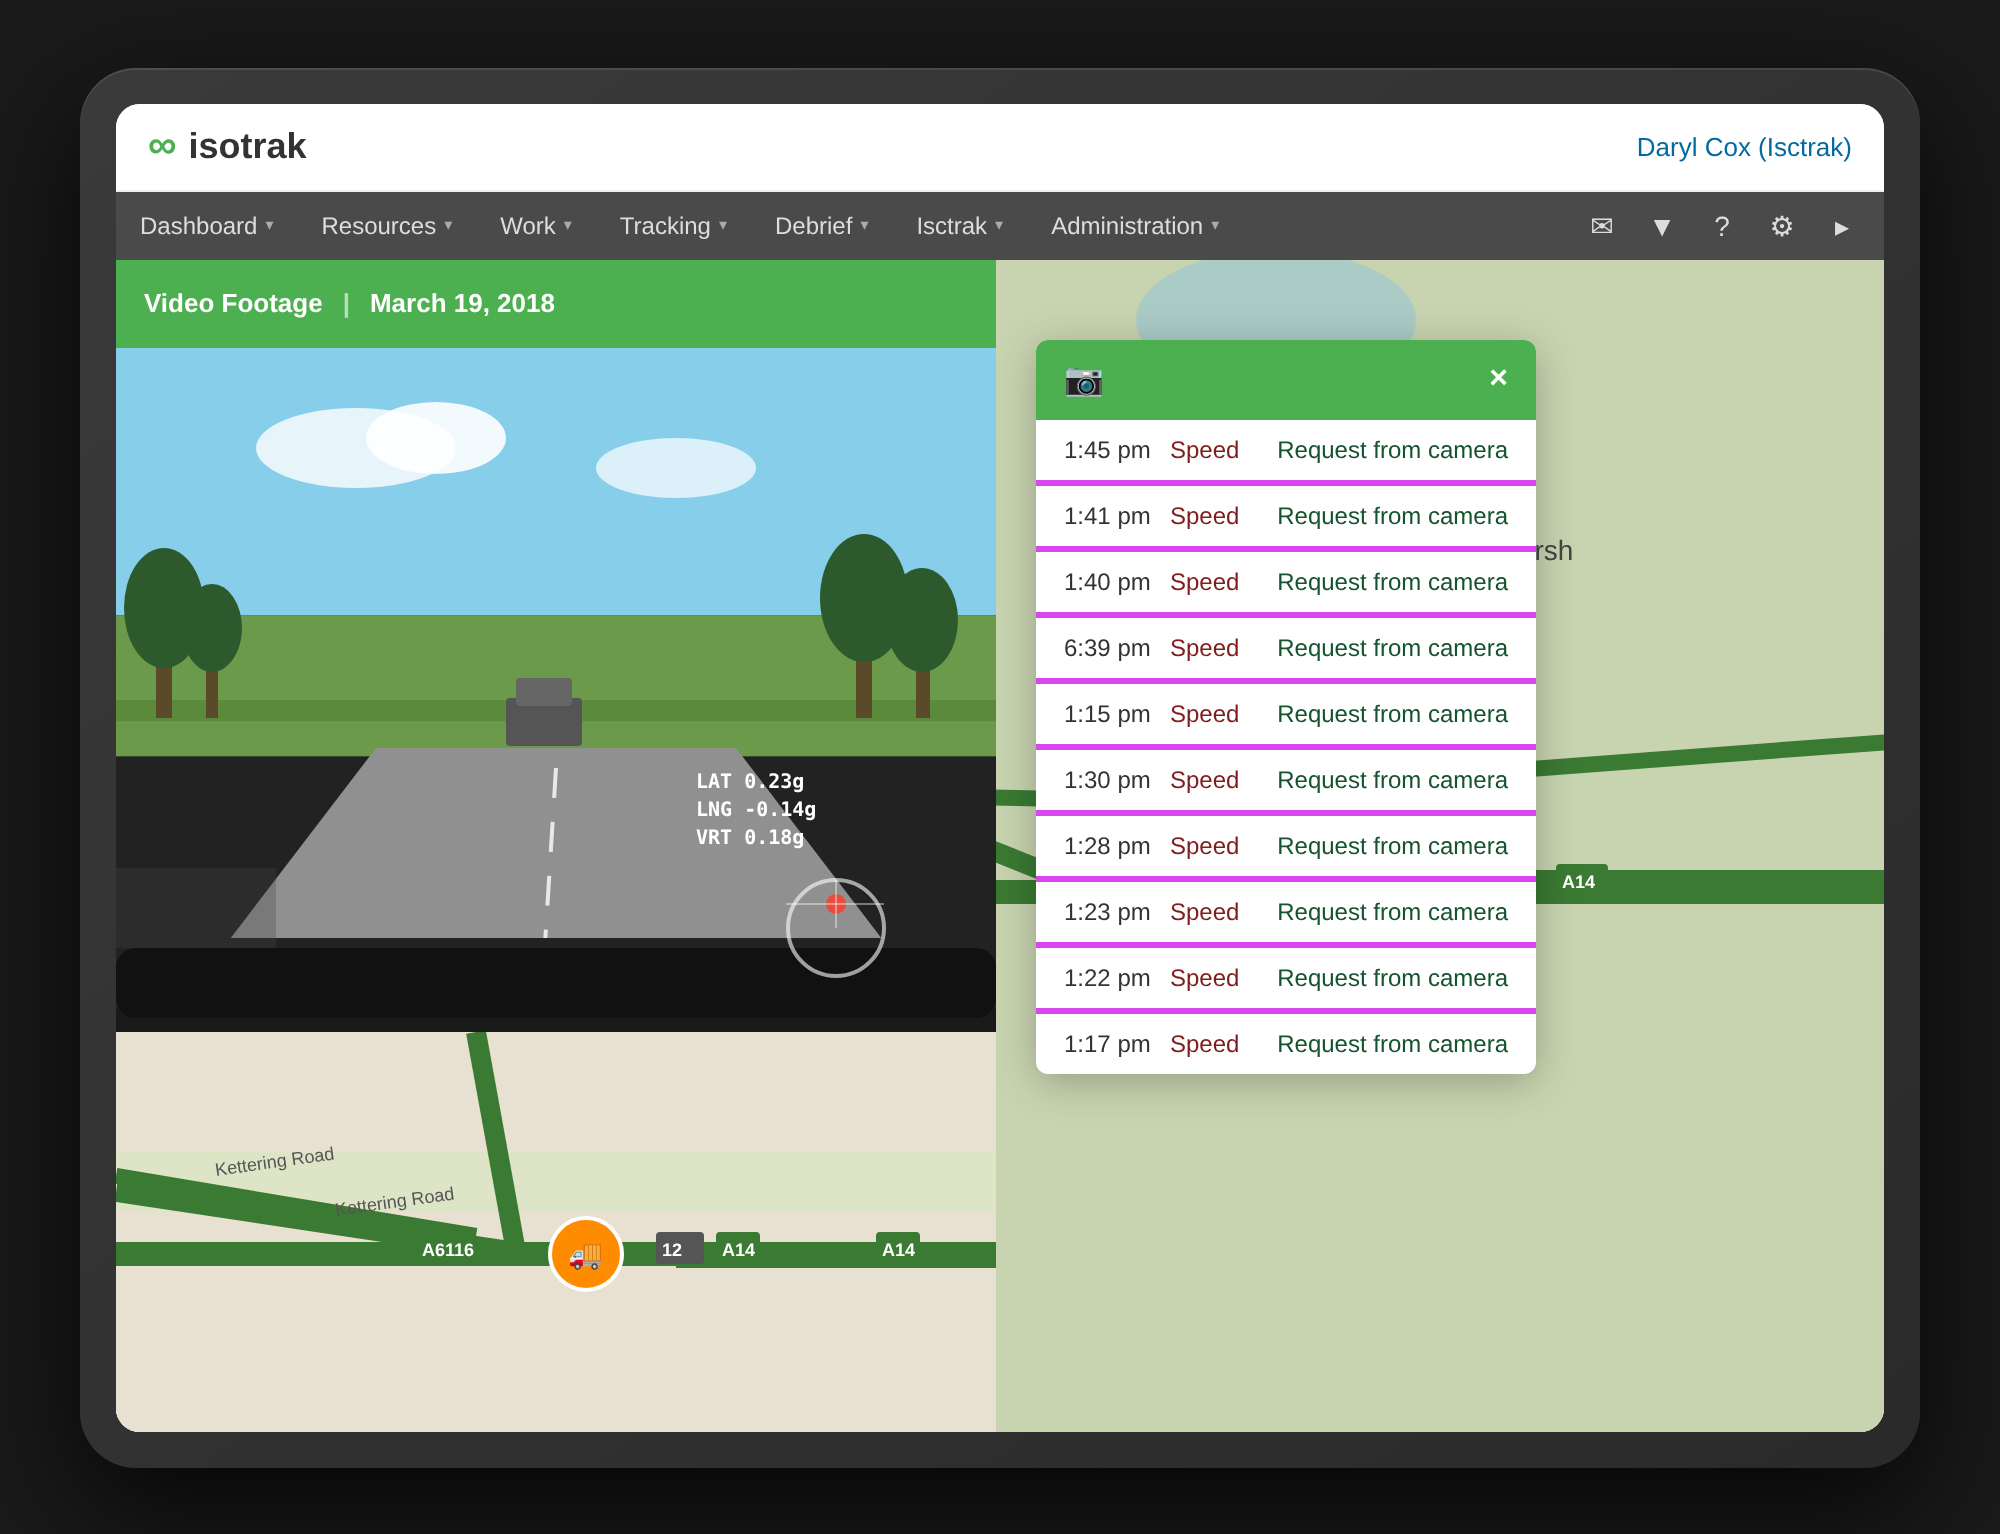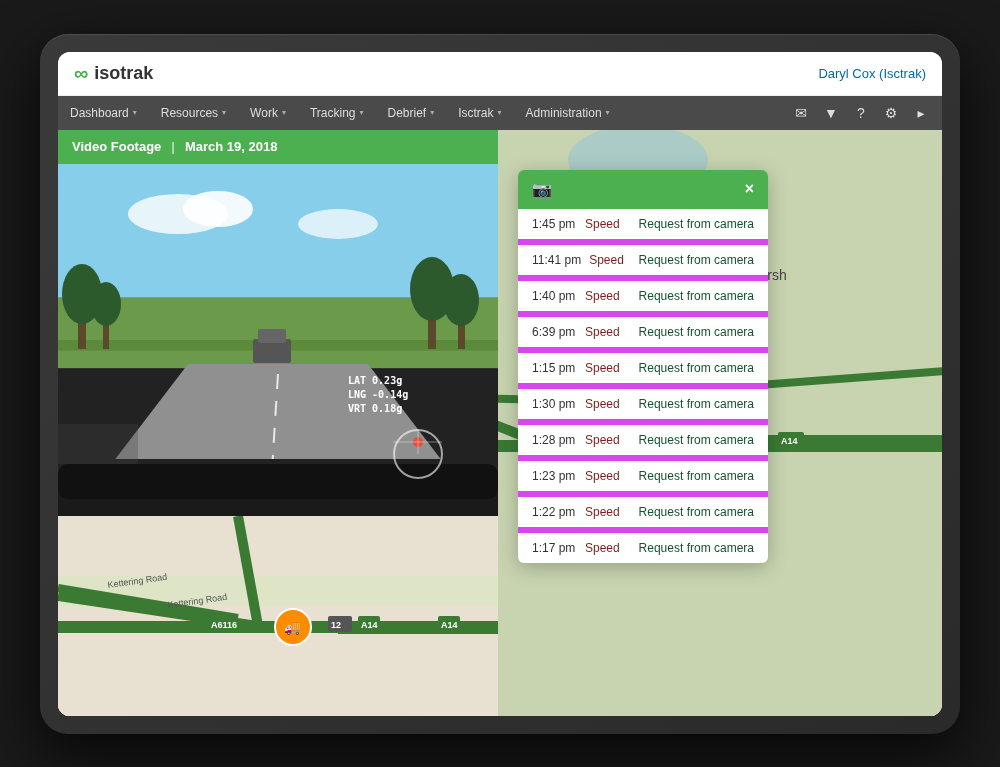--- a/index.html
+++ b/index.html
@@ -162,21 +162,21 @@
 
     .video-header {
       background: #4CAF50;
       color: white;
       padding: 8px 14px;
       font-size: 13px;
       font-weight: bold;
       display: flex;
       align-items: center;
       gap: 10px;
-      height: 34px;
+      height: 44px;
     }
 
     .video-separator {
       color: rgba(255,255,255,0.6);
     }
 
     .video-feed {
       width: 100%;
       height: calc(100% - 34px);
       position: relative;
@@ -227,21 +227,21 @@
 
     .events-list {
       max-height: 380px;
       overflow-y: auto;
     }
 
     .event-row {
       display: flex;
       align-items: center;
       padding: 8px 14px;
-      border-bottom: 6px solid #d946ef;
+      border-bottom: 3px solid #d946ef;
       gap: 8px;
     }
 
     .event-row:last-child {
       border-bottom: none;
     }
 
     .event-time {
       color: #333;
       font-size: 12px;
@@ -450,21 +450,21 @@
           <span class="close-btn">×</span>
         </div>
         <div class="events-list">
 
           <div class="event-row">
             <span class="event-time">1:45 pm</span>
             <span class="event-type">Speed</span>
             <a class="event-action">Request from camera</a>
           </div>
           <div class="event-row">
-            <span class="event-time">11:41 pm</span>
+            <span class="event-time">1:41 pm</span>
             <span class="event-type">Speed</span>
             <a class="event-action">Request from camera</a>
           </div>
           <div class="event-row">
             <span class="event-time">1:40 pm</span>
             <span class="event-type">Speed</span>
             <a class="event-action">Request from camera</a>
           </div>
           <div class="event-row">
             <span class="event-time">6:39 pm</span>

